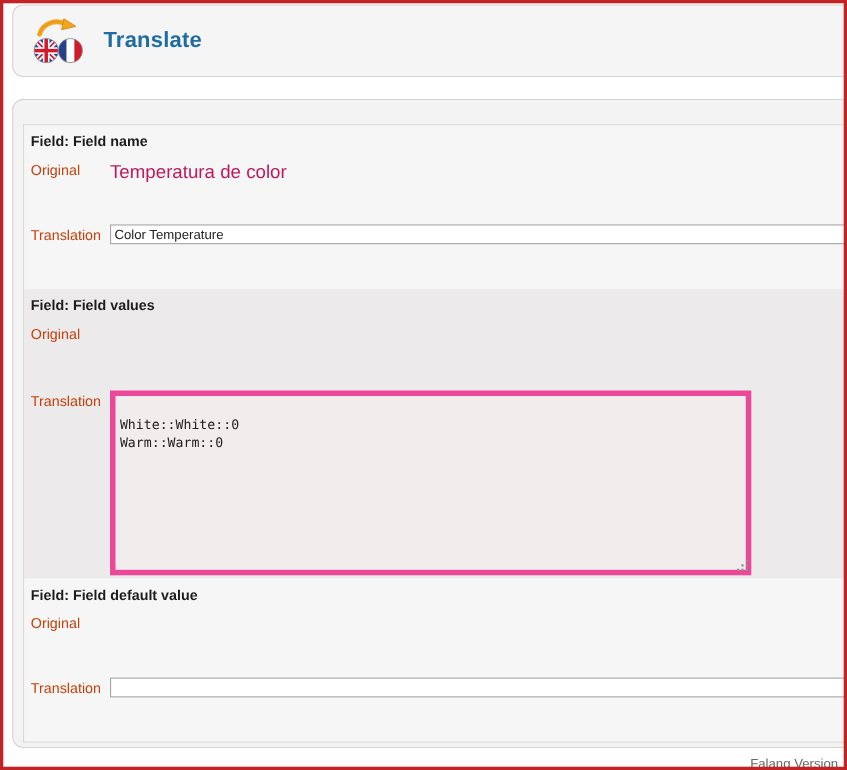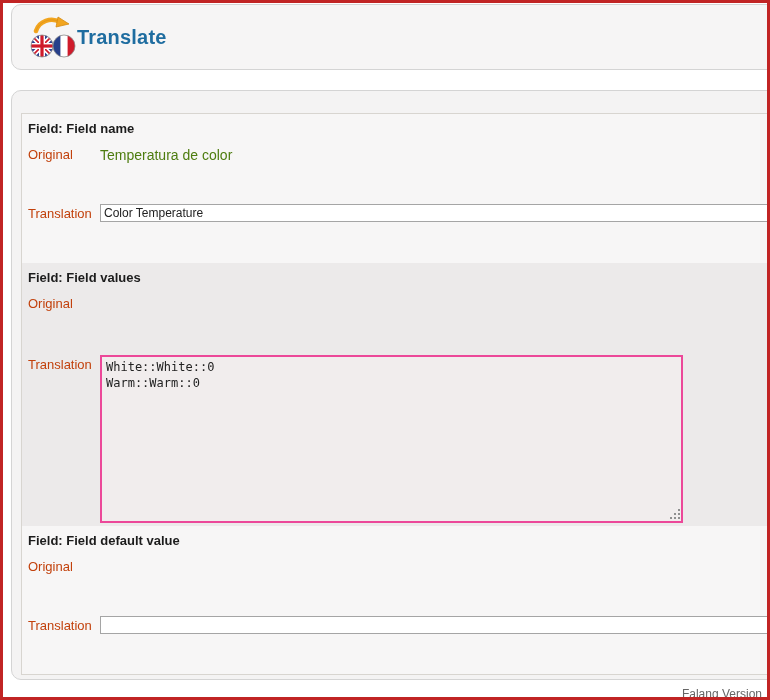--- a/index.html
+++ b/index.html
@@ -31,20 +31,21 @@
     border-radius: 10px;
     display: flex;
     align-items: center;
     padding-left: 17px;
   }
   .header-icon { width: 48px; height: 44px; margin-top: 2px; }
   .page-title {
     font-size: 20px;
     font-weight: bold;
     color: #1f6da0;
+    margin-left: 17px;
     letter-spacing: 0.2px;
   }
 
   
   .main-panel {
     position: absolute;
     left: 11px; top: 90px;
     width: 772px; height: 590px;
     background: #f4f3f3;
     border: 1px solid #d4d4d4;
@@ -72,21 +73,21 @@
   .row { display: flex; align-items: flex-start; }
   .row-original { min-height: 59px; }
   .row-original.tall { min-height: 61px; }
   .field-label {
     width: 72px;
     flex-shrink: 0;
     font-size: 13px;
     color: #c2410c;
     padding-top: 2px;
   }
-  .field-value { font-size: 14px; color: #4d7c0f; padding-top: 2px; }
+  .field-value { font-size: 17px; color: #be185d; padding-top: 2px; }
 
   .sec-1 { height: 149px; }
   .sec-2 { height: 263px; }
   .sec-3 { height: 148px; }
 
   input.translation-input {
     flex: 1;
     height: 18px;
     border: 1px solid #a5a5a5;
     background: #ffffff;
@@ -96,26 +97,26 @@
     padding: 1px 3px;
     border-radius: 0;
     outline: none;
   }
 
   .textarea-wrap { position: relative; width: 583px; }
   textarea.translation-textarea {
     display: block;
     width: 583px; height: 168px;
     background: #f1eded;
-    border: 2px solid #ec4899;
+    border: 5px solid #ec4899;
     font-family: "DejaVu Sans Mono", "Liberation Mono", monospace;
     font-size: 12px;
     line-height: 16px;
     color: #222;
-    padding: 2px 4px;
+    padding: 18px 4px;
     resize: none;
     outline: none;
     overflow: hidden;
   }
   .resize-grip {
     position: absolute;
     right: 3px; bottom: 4px;
     width: 2px; height: 2px;
     background: #8f8f8f;
     box-shadow:

